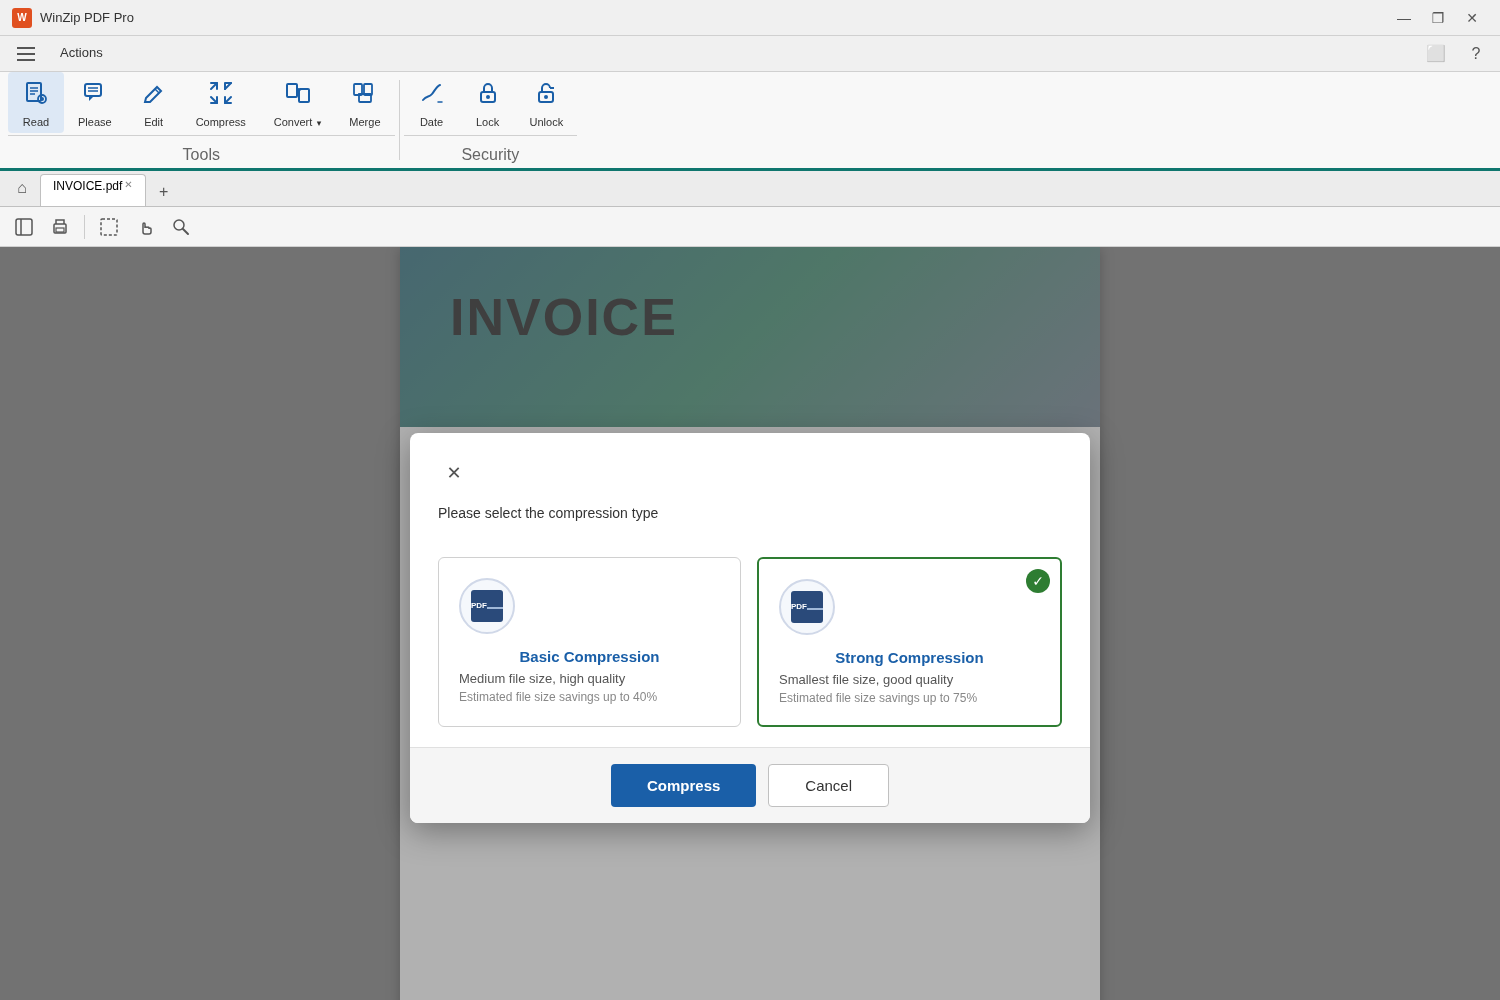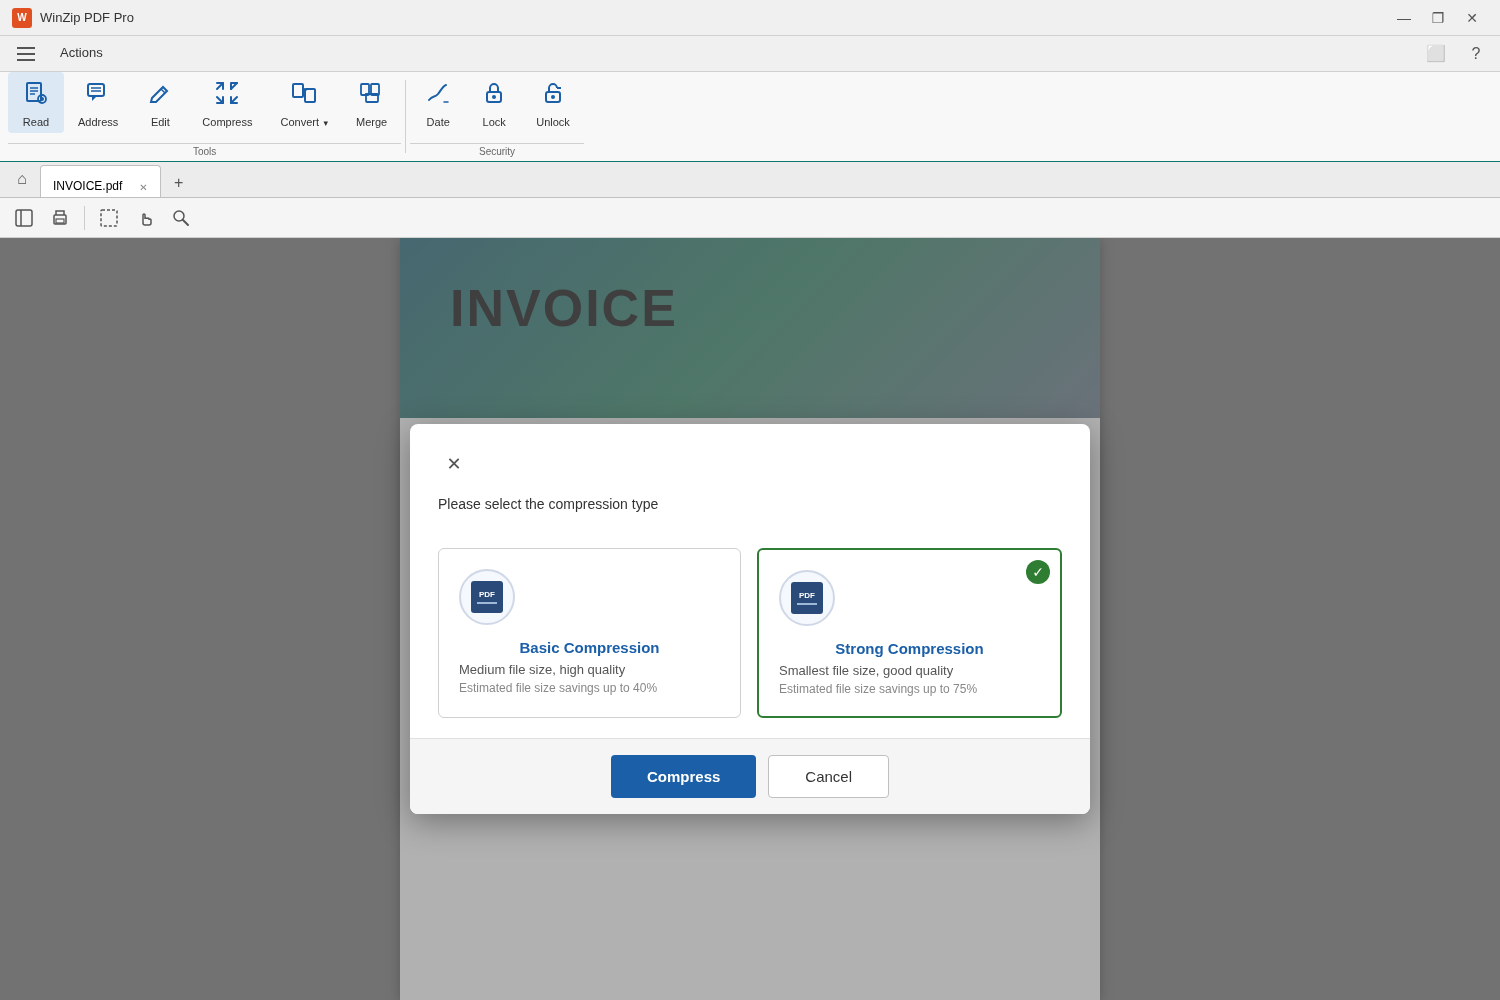--- a/index.html
+++ b/index.html
@@ -32,21 +32,21 @@
     }
     .menu-hamburger { width: 36px; height: 36px; display: flex; flex-direction: column; align-items: center; justify-content: center; gap: 4px; cursor: pointer; }
     .menu-hamburger span { display: block; width: 18px; height: 2px; background: #555; }
     .menu-item-bar { padding: 0 16px; height: 36px; display: flex; align-items: center; font-size: 13px; color: #333; cursor: pointer; border-bottom: 2px solid transparent; }
     .menu-bar-right { margin-left: auto; display: flex; gap: 8px; }
     .menu-bar-icon-btn { width: 32px; height: 32px; display: flex; align-items: center; justify-content: center; cursor: pointer; color: #555; font-size: 16px; }
 
     
     .ribbon {
       background: #f8f8f8;
-      border-bottom: 1px solid #0f766e;
+      border-bottom: 3px solid #0f766e;
       display: flex;
       align-items: stretch;
       padding: 0 8px;
       min-height: 90px;
     }
     .ribbon-buttons {
       display: flex;
       align-items: flex-start;
       flex: 1;
     }
@@ -65,24 +65,24 @@
     }
     .ribbon-btn.active { background: #dde8f5; }
     .ribbon-btn-icon { font-size: 24px; color: #1a5fa8; }
     .ribbon-btn-label { font-size: 11px; color: #333; text-align: center; line-height: 1.2; }
     .ribbon-separator {
       width: 1px;
       background: #d0d0d0;
       margin: 8px 4px;
     }
     .ribbon-group-label {
-      font-size: 10px;
+      font-size: 16px;
       color: #666;
       text-align: center;
-      padding: 2px 0 4px;
+      padding: 10px 0 4px;
       border-top: 1px solid #d0d0d0;
       margin-top: 2px;
     }
     .ribbon-group-wrapper {
       display: flex;
       flex-direction: column;
     }
     .ribbon-group-wrapper .ribbon-group-label {
       text-align: center;
     }
@@ -103,28 +103,28 @@
       height: 36px;
       display: flex;
       align-items: center;
       justify-content: center;
       cursor: pointer;
       color: #555;
       font-size: 16px;
     }
     .file-tab {
       display: flex;
-      align-items: flex-end;
+      align-items: flex-start;
       background: white;
       border: 1px solid #c0c0c0;
       border-bottom: none;
       padding: 4px 12px 4px 12px;
       font-size: 12px;
       cursor: pointer;
-      gap: 17px;
+      gap: 2px;
       height: 32px;
       margin-top: 4px;
       border-radius: 4px 4px 0 0;
     }
     .file-tab-close { font-size: 10px; color: #888; cursor: pointer; }
     .add-tab { width: 28px; height: 28px; display: flex; align-items: center; justify-content: center; cursor: pointer; color: #555; font-size: 16px; margin-left: 4px; }
 
     
     .toolbar-area {
       height: 40px;
@@ -327,21 +327,21 @@
       border-radius: 4px;
       cursor: pointer;
       min-width: 120px;
     }
 
     
     .pdf-icon-box {
       width: 32px; height: 32px;
       background: #2a4a7a;
       border-radius: 3px;
-      display: flex; flex-direction: column;
+      display: flex; flex-direction: row;
       align-items: center;
       justify-content: center;
       position: relative;
     }
     .pdf-icon-text {
       color: white;
       font-size: 8px;
       font-weight: bold;
       line-height: 1;
     }
@@ -402,21 +402,21 @@
 
       <button class="ribbon-btn">
         <span class="ribbon-btn-icon">
           <svg width="26" height="26" viewBox="0 0 26 26" fill="none">
             <rect x="3" y="4" width="16" height="12" rx="2" fill="none" stroke="#1a5fa8" stroke-width="2"></rect>
             <path d="M7 16 L7 21 L12 16" fill="#1a5fa8"></path>
             <line x1="6" y1="8" x2="16" y2="8" stroke="#1a5fa8" stroke-width="1.5"></line>
             <line x1="6" y1="11" x2="16" y2="11" stroke="#1a5fa8" stroke-width="1.5"></line>
           </svg>
         </span>
-        <span class="ribbon-btn-label">Address</span>
+        <span class="ribbon-btn-label">Please</span>
       </button>
 
       <button class="ribbon-btn">
         <span class="ribbon-btn-icon">
           <svg width="26" height="26" viewBox="0 0 26 26" fill="none">
             <path d="M5 18 L16 7 L20 11 L9 22 L4 22 Z" fill="none" stroke="#1a5fa8" stroke-width="2"></path>
             <line x1="14" y1="9" x2="18" y2="13" stroke="#1a5fa8" stroke-width="1.5"></line>
           </svg>
         </span>
         <span class="ribbon-btn-label">Edit</span>

